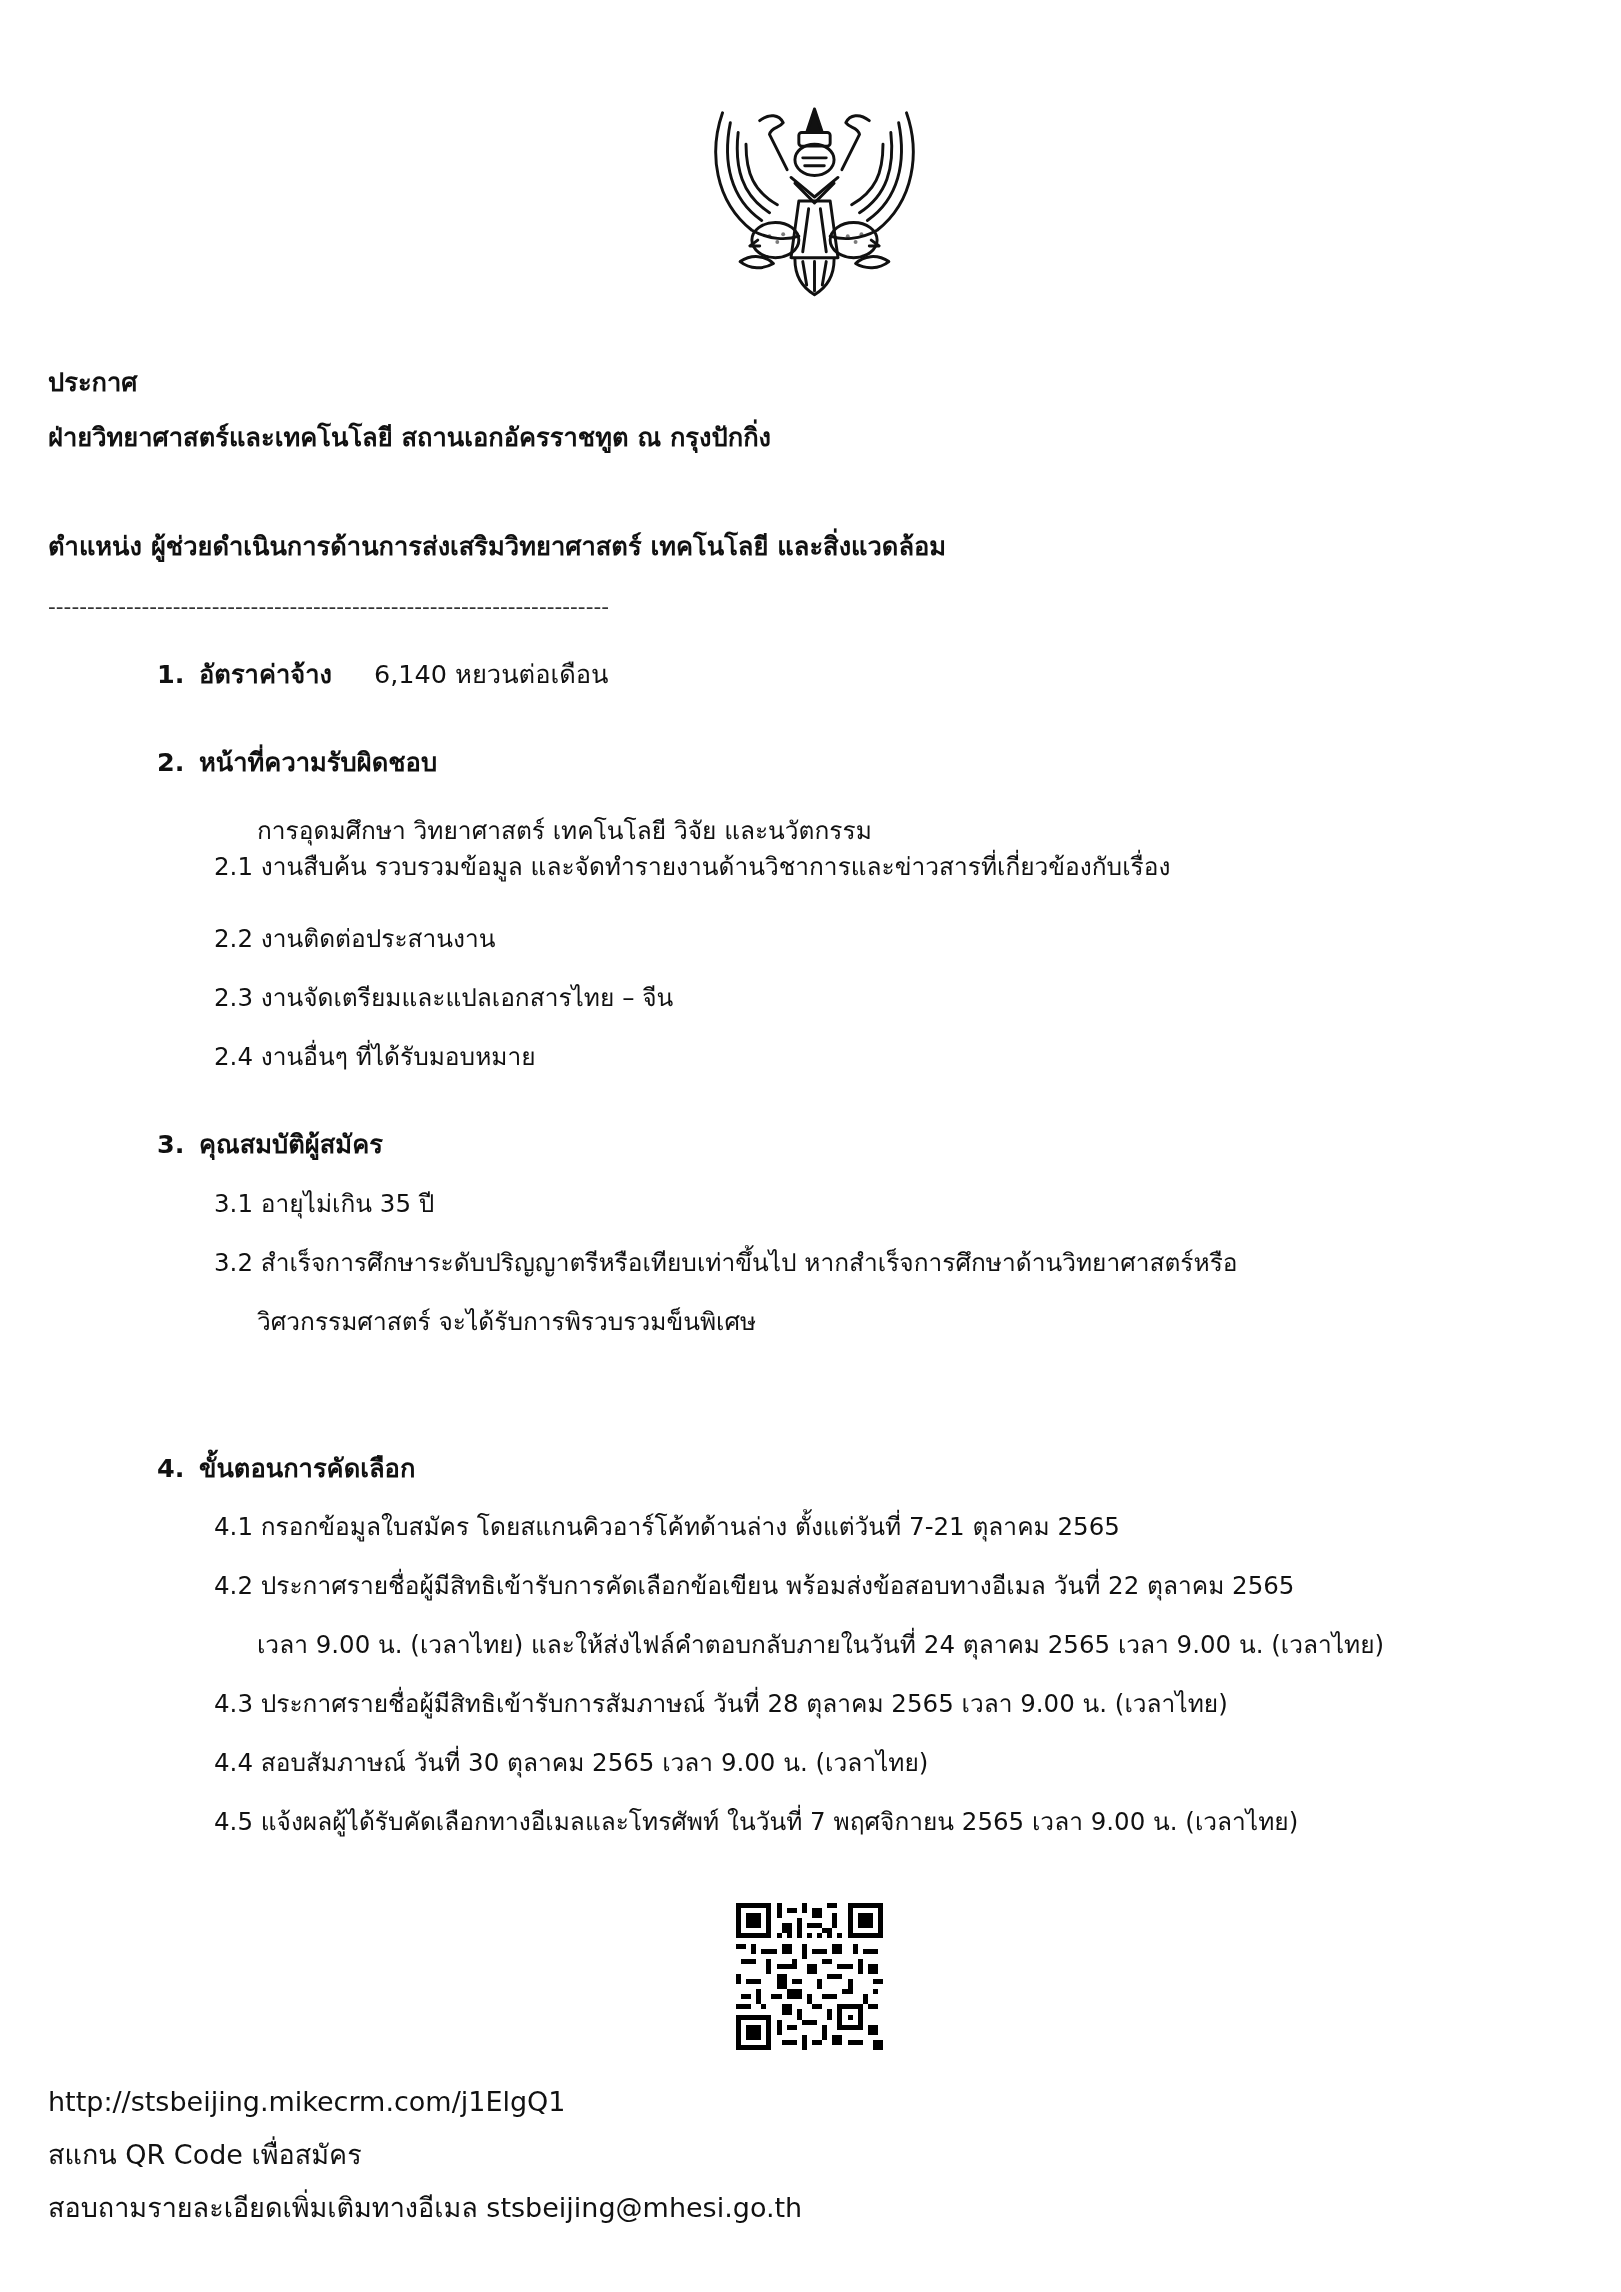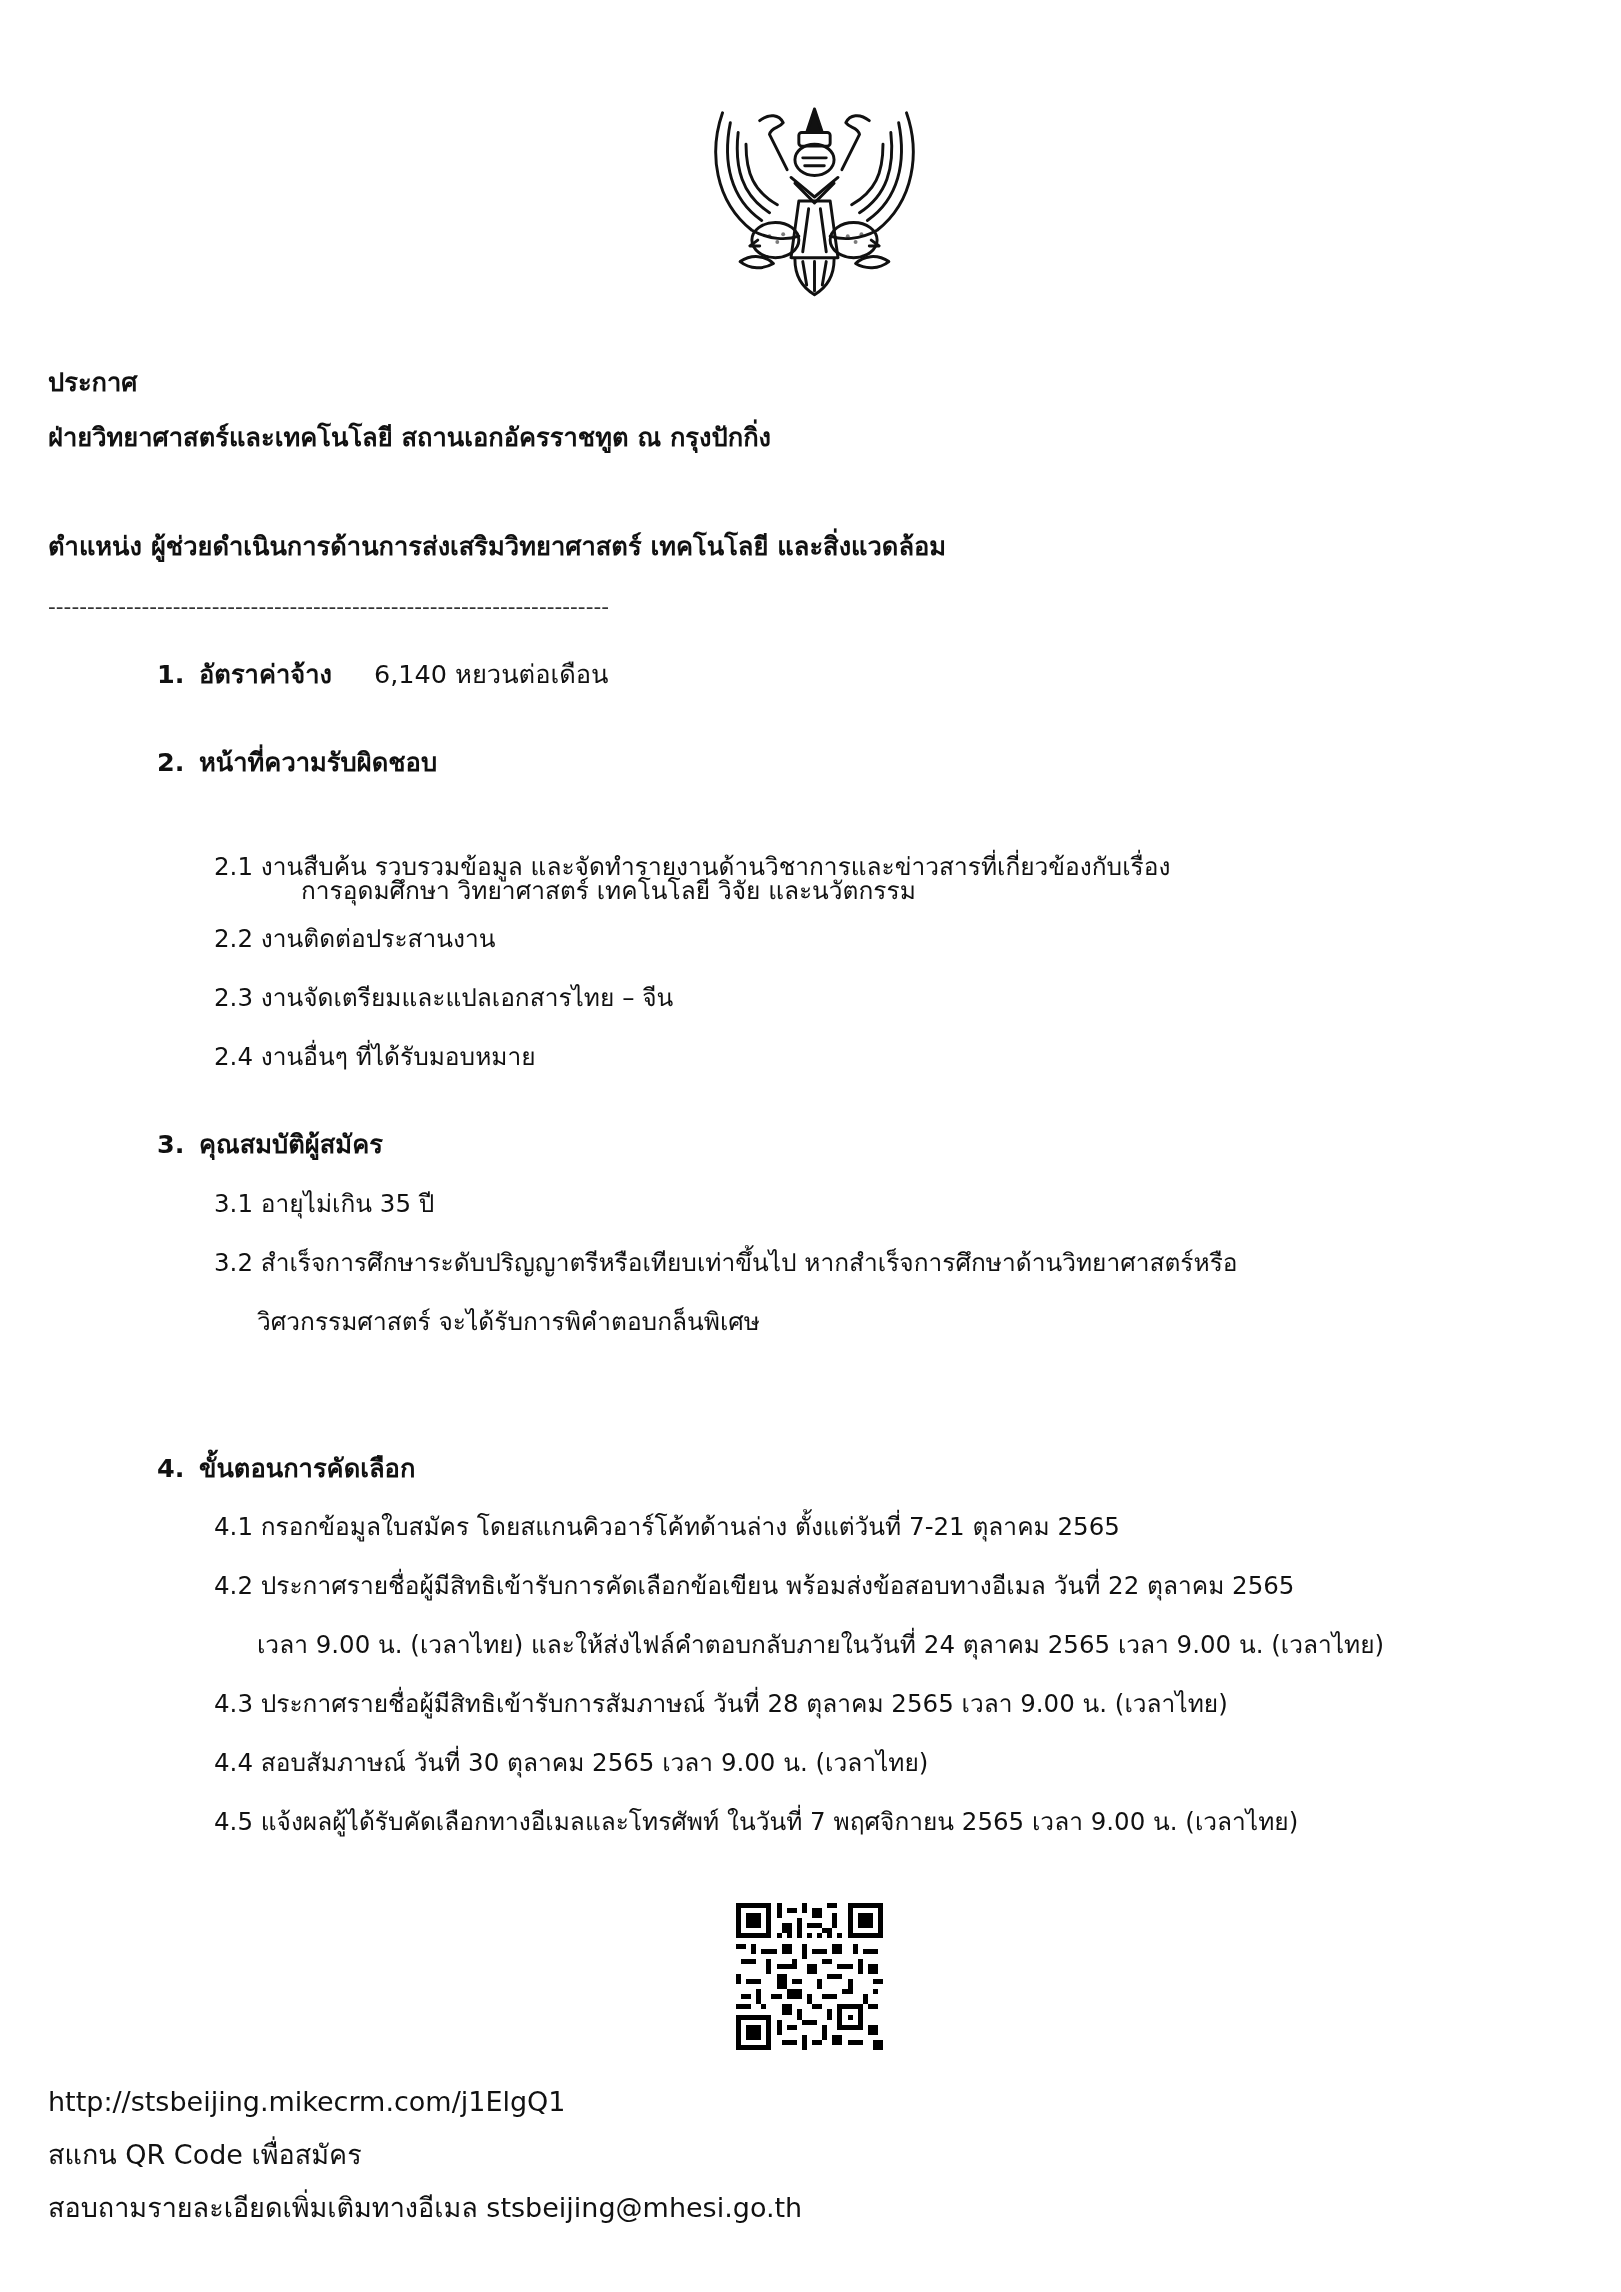--- a/index.html
+++ b/index.html
@@ -146,31 +146,31 @@
   <div class="center-line divider" style="top:594px;">------------------------------------------------------------------------</div>
 
   <div class="sec-head" style="top:655px;">
     <span class="sec-num">1.</span><span class="sec-title">อัตราค่าจ้าง</span><span class="sec-value">6,140 หยวนต่อเดือน</span>
   </div>
 
   <div class="sec-head" style="top:743px;">
     <span class="sec-num">2.</span><span class="sec-title">หน้าที่ความรับผิดชอบ</span>
   </div>
   <div class="item" style="top:802px;margin-top:45px;">2.1 งานสืบค้น รวบรวมข้อมูล และจัดทำรายงานด้านวิชาการและข่าวสารที่เกี่ยวข้องกับเรื่อง</div>
-  <div class="item cont" style="top:871px;margin-left:44px;">การอุดมศึกษา วิทยาศาสตร์ เทคโนโลยี วิจัย และนวัตกรรม</div>
+  <div class="item cont" style="top:811px;">การอุดมศึกษา วิทยาศาสตร์ เทคโนโลยี วิจัย และนวัตกรรม</div>
   <div class="item" style="top:919px;">2.2 งานติดต่อประสานงาน</div>
   <div class="item" style="top:978px;">2.3 งานจัดเตรียมและแปลเอกสารไทย – จีน</div>
   <div class="item" style="top:1037px;">2.4 งานอื่นๆ ที่ได้รับมอบหมาย</div>
 
   <div class="sec-head" style="top:1125px;">
     <span class="sec-num">3.</span><span class="sec-title">คุณสมบัติผู้สมัคร</span>
   </div>
   <div class="item" style="top:1184px;">3.1 อายุไม่เกิน 35 ปี</div>
   <div class="item" style="top:1243px;">3.2 สำเร็จการศึกษาระดับปริญญาตรีหรือเทียบเท่าขึ้นไป หากสำเร็จการศึกษาด้านวิทยาศาสตร์หรือ</div>
-  <div class="item cont" style="top:1302px;">วิศวกรรมศาสตร์ จะได้รับการพิคำตอบกล็นพิเศษ</div>
+  <div class="item cont" style="top:1302px;">วิศวกรรมศาสตร์ จะได้รับการพิรวบรวมข็นพิเศษ</div>
 
   <div class="sec-head" style="top:1449px;">
     <span class="sec-num">4.</span><span class="sec-title">ขั้นตอนการคัดเลือก</span>
   </div>
   <div class="item" style="top:1507px;">4.1 กรอกข้อมูลใบสมัคร โดยสแกนคิวอาร์โค้ทด้านล่าง ตั้งแต่วันที่ 7-21 ตุลาคม 2565</div>
   <div class="item" style="top:1566px;">4.2 ประกาศรายชื่อผู้มีสิทธิเข้ารับการคัดเลือกข้อเขียน พร้อมส่งข้อสอบทางอีเมล วันที่ 22 ตุลาคม 2565</div>
   <div class="item cont" style="top:1625px;">เวลา 9.00 น. (เวลาไทย) และให้ส่งไฟล์คำตอบกลับภายในวันที่ 24 ตุลาคม 2565 เวลา 9.00 น. (เวลาไทย)</div>
   <div class="item" style="top:1684px;">4.3 ประกาศรายชื่อผู้มีสิทธิเข้ารับการสัมภาษณ์ วันที่ 28 ตุลาคม 2565 เวลา 9.00 น. (เวลาไทย)</div>
   <div class="item" style="top:1743px;">4.4 สอบสัมภาษณ์ วันที่ 30 ตุลาคม 2565 เวลา 9.00 น. (เวลาไทย)</div>
   <div class="item" style="top:1802px;">4.5 แจ้งผลผู้ได้รับคัดเลือกทางอีเมลและโทรศัพท์ ในวันที่ 7 พฤศจิกายน 2565 เวลา 9.00 น. (เวลาไทย)</div>

